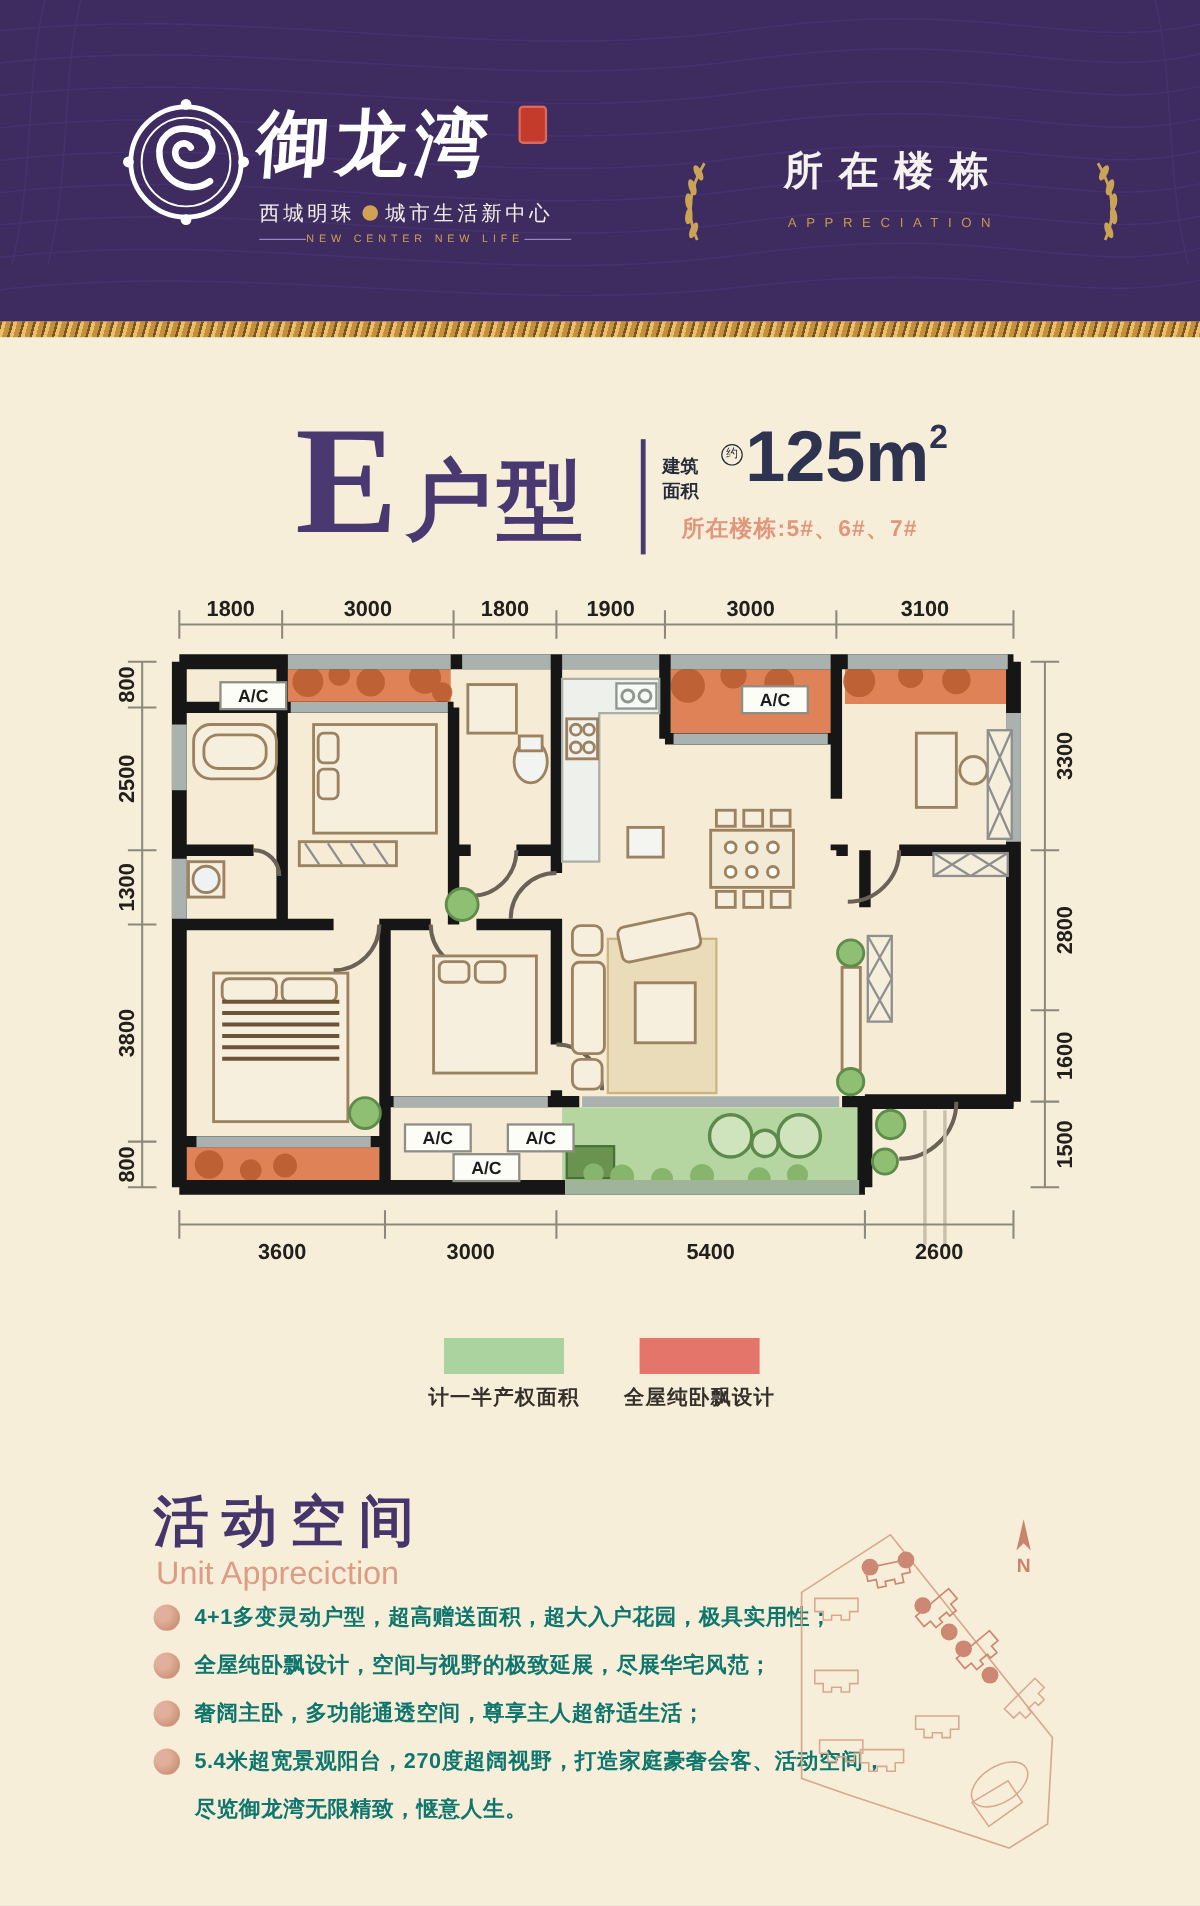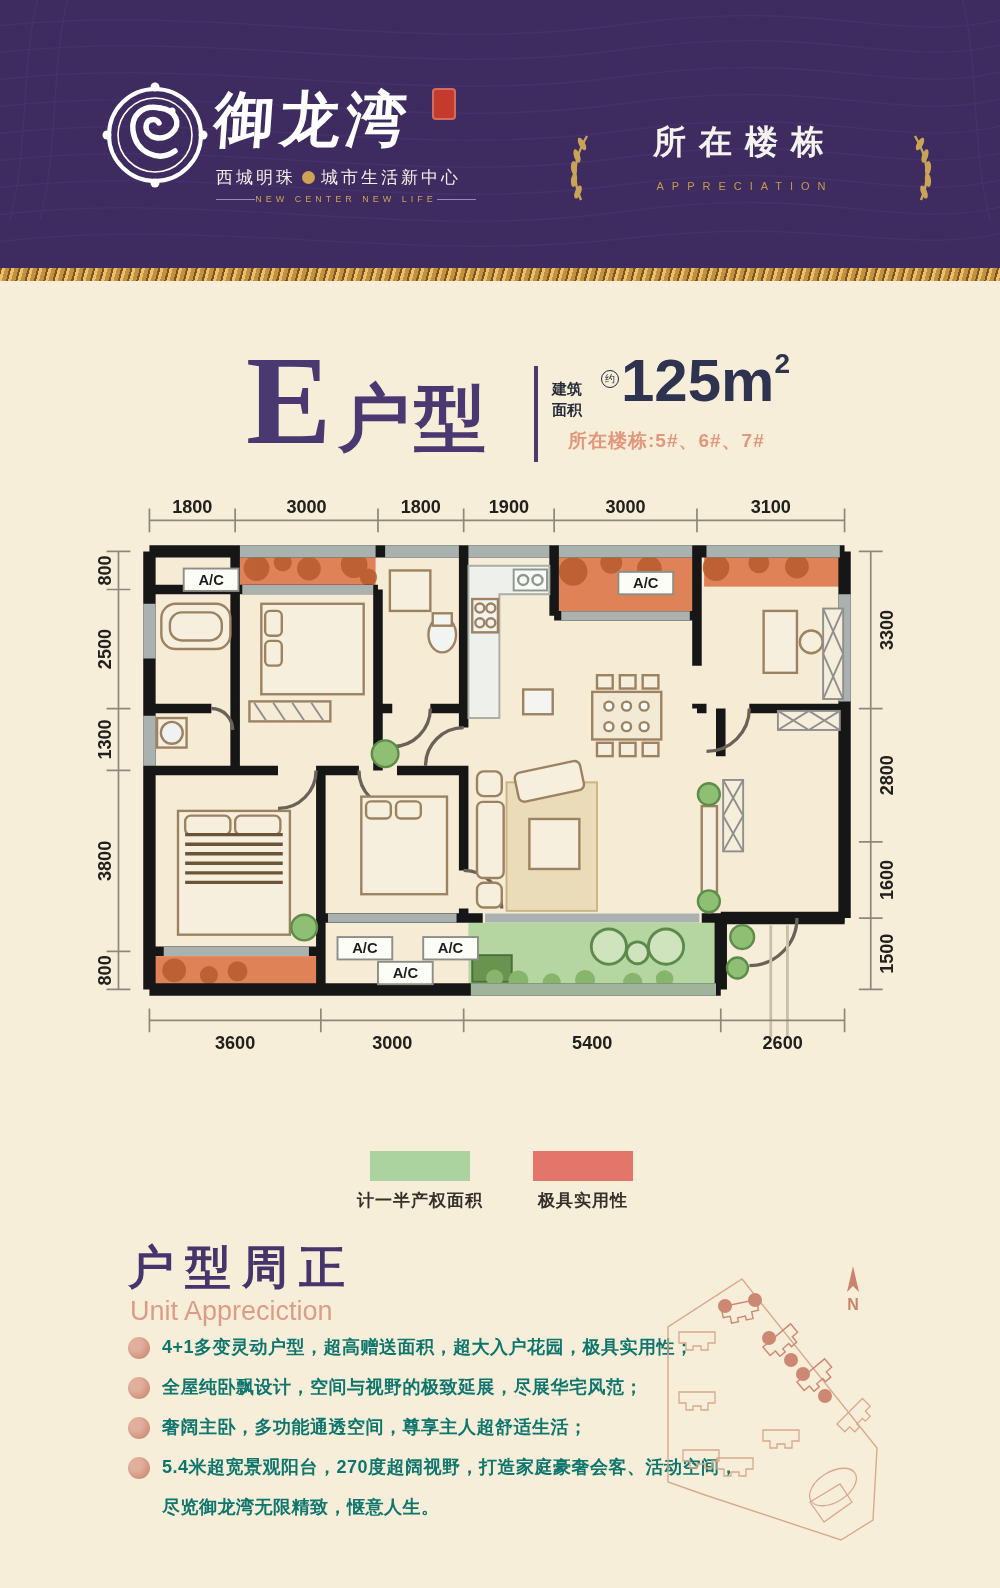--- a/index.html
+++ b/index.html
@@ -34,21 +34,21 @@
   .vdiv{position:absolute;left:534px;top:366px;width:4px;height:96px;background:#4a3870;}
   .area-labels{position:absolute;left:552px;top:378px;font-size:15px;font-weight:700;color:#272c3a;line-height:21px;}
   .approx{position:absolute;left:601px;top:370px;width:16px;height:16px;border:1px solid #272c3a;border-radius:50%;
           font-size:10px;line-height:16px;text-align:center;color:#272c3a;}
   .area-value{position:absolute;left:621px;top:350px;font-size:60px;line-height:1;font-weight:700;color:#2e3450;}
   .area-value sup{font-size:28px;vertical-align:28px;}
   .buildings{position:absolute;left:520px;top:428px;font-size:19px;font-weight:700;color:#e0977b;letter-spacing:1px;margin-left:48px;}
   
   svg.plan{position:absolute;left:68px;top:480px;}
   
-  .legend-item{position:absolute;width:170px;text-align:center;margin-top:36px;}
+  .legend-item{position:absolute;width:170px;text-align:center;}
   .legend-item .sw{width:100px;height:30px;margin:0 auto 8px;}
   .legend-item .lb{font-size:17px;font-weight:700;color:#35302a;letter-spacing:1px;white-space:nowrap;}
   .leg-half{left:335px;top:1115px;}
   .leg-none{left:498px;top:1115px;}
   .sw-green{background:#abd3a0;}
   .sw-red{background:#e4756b;}
   
   .f-title{position:absolute;left:128px;top:1244px;font-size:46px;line-height:1;font-weight:700;color:#46356b;letter-spacing:11px;}
   .f-sub{position:absolute;left:130px;top:1296px;font-size:27px;color:#dc9d87;}
   .f-list{position:absolute;left:128px;top:1336px;width:650px;}
@@ -357,24 +357,24 @@
       </g>
     </g>
   </svg>
 
   <div class="legend-item leg-half">
     <div class="sw sw-green"></div>
     <div class="lb">计一半产权面积</div>
   </div>
   <div class="legend-item leg-none">
     <div class="sw sw-red"></div>
-    <div class="lb">极具实用性</div>
+    <div class="lb">全屋纯卧飘设计</div>
   </div>
 
-  <div class="f-title">户型周正</div>
+  <div class="f-title">活动空间</div>
   <div class="f-sub">Unit Appreciction</div>
   <div class="f-list">
     <div class="f-row">
       <span class="bullet"></span>
       <span class="txt">4+1多变灵动户型，超高赠送面积，超大入户花园，极具实用性；</span>
     </div>
     <div class="f-row">
       <span class="bullet"></span>
       <span class="txt">全屋纯卧飘设计，空间与视野的极致延展，尽展华宅风范；</span>
     </div>

